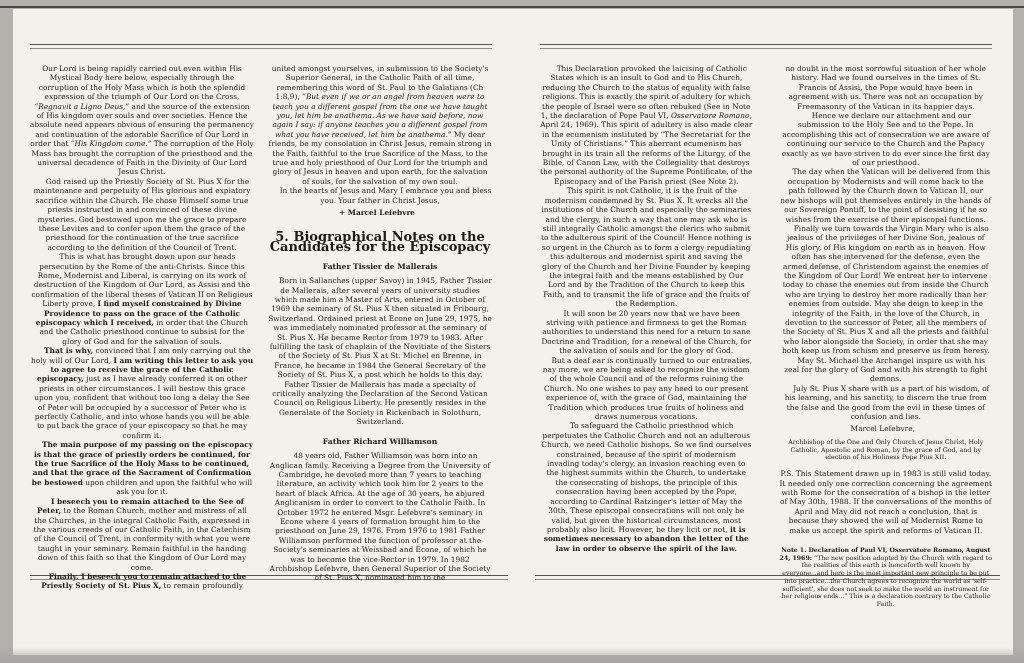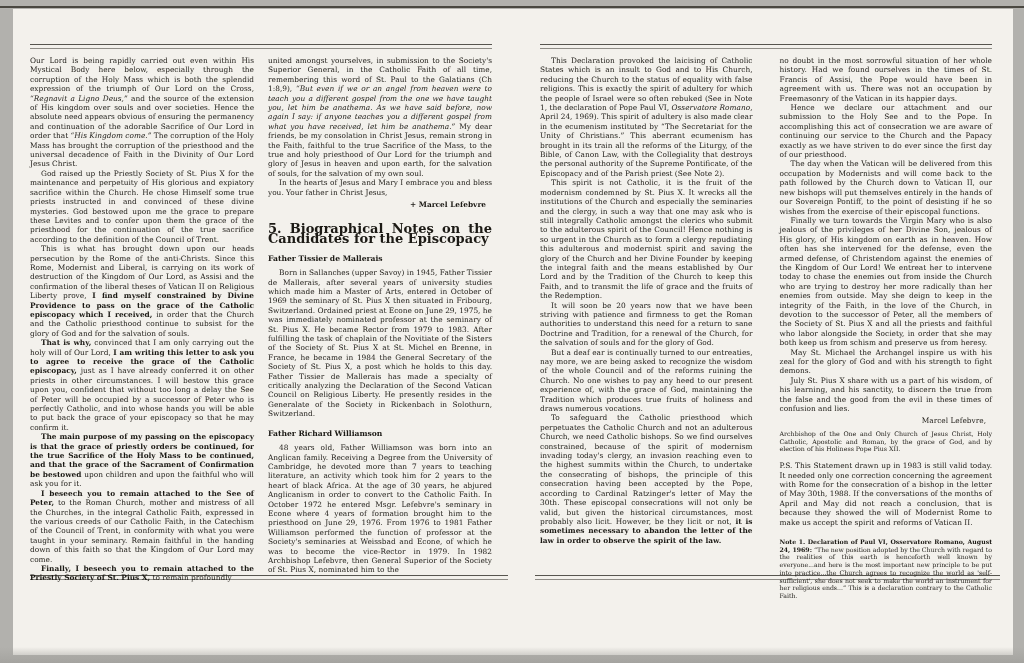--- a/index.html
+++ b/index.html
@@ -29,26 +29,26 @@
   .rule{
     position:absolute;height:3px;
     border-top:1px solid #57554f;
     border-bottom:1px solid #8e8c86;
   }
   #rule-top-left{left:30px;top:44px;width:462px;}
   #rule-top-right{left:540px;top:44px;width:452px;}
   #rule-bottom-left{left:30px;top:575px;width:478px;}
   #rule-bottom-right{left:535px;top:575px;width:465px;}
   .cols{
-    position:absolute;top:56px;display:flex;
+    position:absolute;top:64px;display:flex;
   }
   #cols-left{left:30px;width:462px;gap:14px;}
   #cols-right{left:540px;width:452px;gap:27px;}
   .col{flex:1 1 0;min-width:0;}
-  .col p, .col h3, .col h4{margin:0;}
+  .col p, .col h3, .col h4{margin:0;text-align:center;}
   .para{
     font-size:7.4px;line-height:9.4px;
     text-align:justify;
   }
   .para.indent{text-indent:11px;}
   .b{font-weight:bold;}
   .i{font-style:italic;}
   .signature{
     font-size:7.4px;line-height:9.4px;
     text-align:right;

